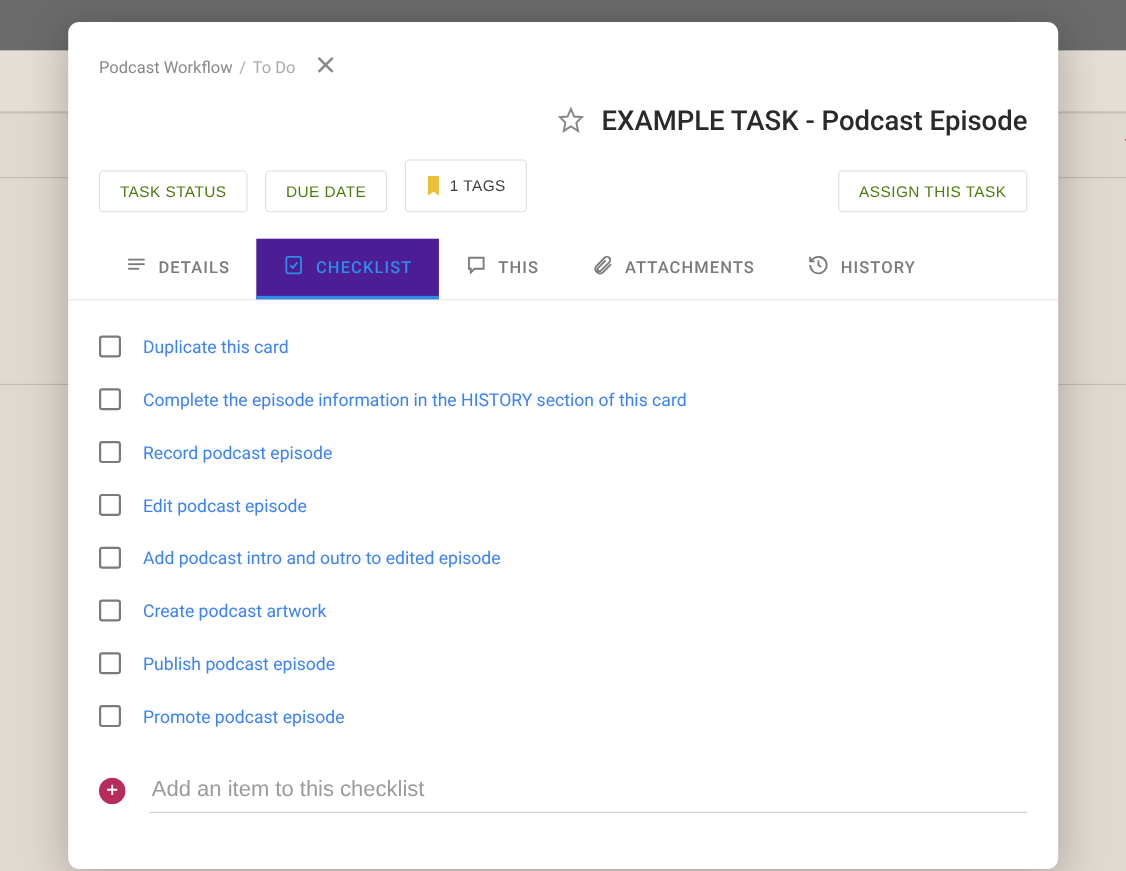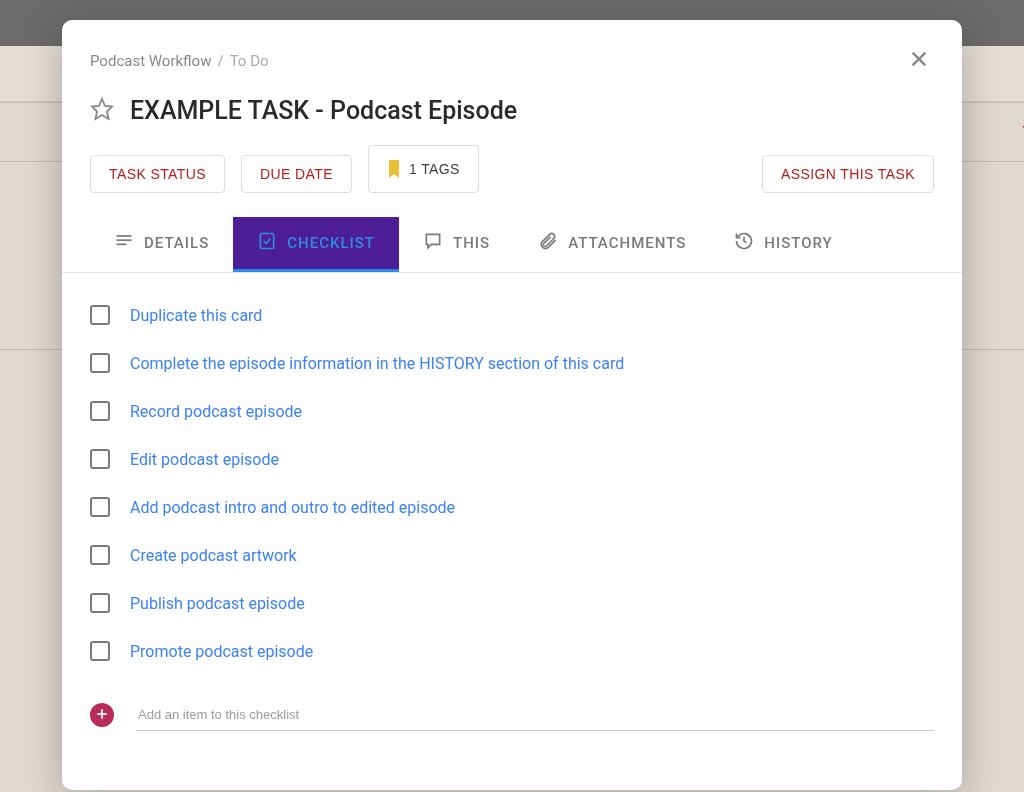--- a/index.html
+++ b/index.html
@@ -64,21 +64,21 @@
       border-radius: 10px;
       box-shadow: 0 8px 40px rgba(0,0,0,0.25);
       overflow: hidden;
     }
     .modal-header {
       padding: 24px 28px 0 28px;
     }
     .breadcrumb {
       display: flex;
       align-items: center;
-      justify-content: space-between;
+      justify-content: flex-start;
       color: #888;
       font-size: 15px;
       margin-bottom: 18px;
       gap: 12px;
     }
     .breadcrumb-text {
       display: flex;
       gap: 6px;
       align-items: center;
     }
@@ -90,20 +90,21 @@
       color: #888;
       padding: 4px;
     }
     .close-btn svg { width: 22px; height: 22px; }
 
     .title-row {
       display: flex;
       align-items: center;
       gap: 16px;
       margin-bottom: 20px;
+      justify-content: flex-end;
     }
     .star-icon {
       color: #888;
       cursor: pointer;
     }
     .star-icon svg { width: 24px; height: 24px; }
     .task-title {
       font-size: 25px;
       font-weight: 500;
       color: #2a2a2a;
@@ -120,21 +121,21 @@
       padding: 10px 18px;
       border-radius: 4px;
       font-size: 14px;
       font-weight: 500;
       letter-spacing: 0.4px;
       cursor: pointer;
       display: flex;
       align-items: center;
       gap: 8px;
     }
-    .pill-btn.red { color: #b91c1c; margin-top: 10px; }
+    .pill-btn.red { color: #4d7c0f; margin-top: 10px; }
     .pill-btn.dark { color: #404040; }
     .pill-btn .tag-dot {
       width: 14px; height: 18px;
       display: inline-block;
     }
     .rspacer { flex: 1; }
 
     .tabs {
       display: flex;
       border-bottom: 1px solid #e5e5e5;
@@ -201,21 +202,21 @@
       justify-content: center;
       cursor: pointer;
       flex-shrink: 0;
     }
     .add-btn svg { width: 14px; height: 14px; }
     .add-input {
       flex: 1;
       border: none;
       border-bottom: 1px solid #ccc;
       padding: 8px 2px;
-      font-size: 13px;
+      font-size: 20px;
       color: #888;
       outline: none;
     }
     .add-input::placeholder { color: #9a9a9a; }
   </style>
 </head>
 <body>
 
 <div class="top-dark-bar"></div>
 <div class="top-light-bar"></div>

